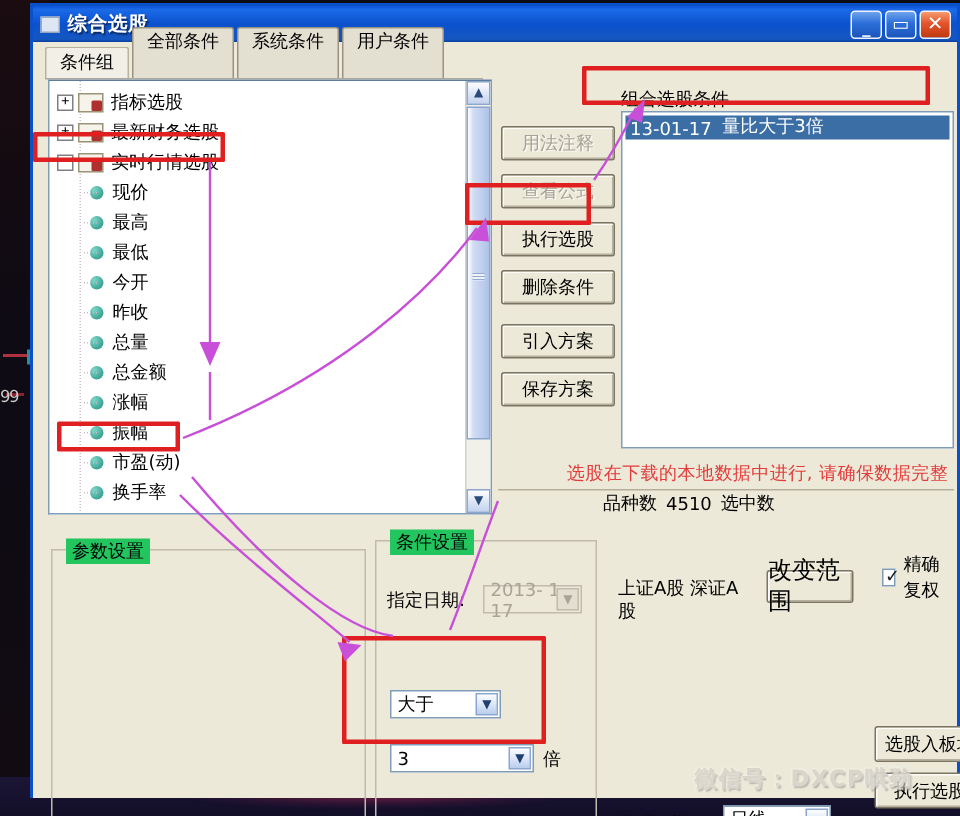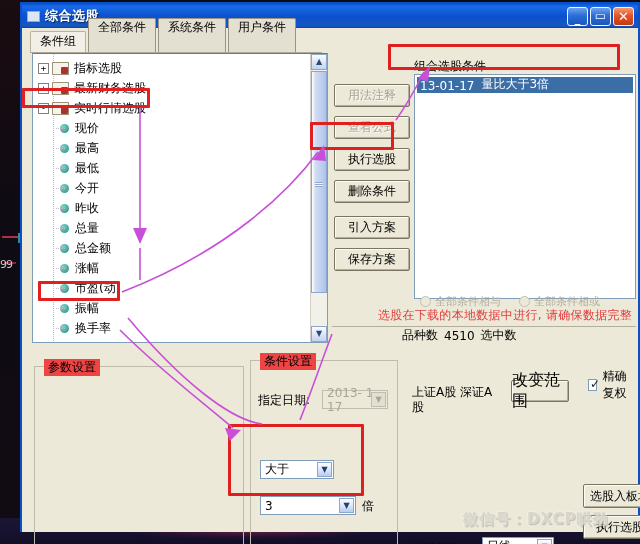--- a/index.html
+++ b/index.html
@@ -174,21 +174,21 @@
     display:flex; align-items:center; gap:6px; padding-left:70px;
     font-size:12px; color:#000;
   }
   #statusbar .num{ color:#000; }
 
   
   .group{
     position:absolute; border:1px solid #c0bbab; background:transparent;
   }
   .group > .gtitle{
-    position:absolute; top:-8px; left:9px; background:#ef4444;
+    position:absolute; top:-8px; left:9px; background:#22c55e;
     padding:0 4px; font-size:12px; color:#000;
   }
   #g-params{ left:12px; top:338px; width:210px; height:182px; }
   #g-cond{   left:228px; top:332px; width:148px; height:188px; }
   #g-range{  left:382px; top:332px; width:168px; height:182px; }
 
   .fieldlabel{ font-size:12px; color:#000; }
   .combo{
     height:19px; border:1px solid #7f9db9; background:#fff;
     display:flex; align-items:center; font-size:12px; color:#000;
@@ -345,25 +345,25 @@
           <div class="trow child">
             <div class="bullet"></div>
             <span class="tlabel">总金额</span>
           </div>
           <div class="trow child">
             <div class="bullet"></div>
             <span class="tlabel">涨幅</span>
           </div>
           <div class="trow child">
             <div class="bullet"></div>
+            <span class="tlabel">振幅</span>
+          </div>
+          <div class="trow child">
+            <div class="bullet"></div>
             <span class="tlabel">市盈(动)</span>
-          </div>
-          <div class="trow child">
-            <div class="bullet"></div>
-            <span class="tlabel">振幅</span>
           </div>
           <div class="trow child">
             <div class="bullet"></div>
             <span class="tlabel">换手率</span>
           </div>
           <div class="trow child">
             <span class="tlabel">量比</span>
           </div>
         </div>
       <div id="vscroll">
@@ -385,30 +385,20 @@
       </div>
 
     <div id="cclabel">组合选股条件</div>
     <div id="cclist">
       <div id="ccrow">
         <span>13-01-17</span>
         <span>量比大于3倍</span>
       </div>
     </div>
 
-    <div class="radios">
-      <div class="radio">
-        <span class="dot"></span>
-        <span>全部条件相与</span>
-      </div>
-      <div class="radio">
-        <span class="dot"></span>
-        <span>全部条件相或</span>
-      </div>
-    </div>
 
     <div id="warn">选股在下载的本地数据中进行, 请确保数据完整</div>
 
     <div id="statusbar">
       <span>品种数</span>
       <span class="num">4510</span>
       <span>选中数</span>
       <span class="num"></span>
     </div>
 

